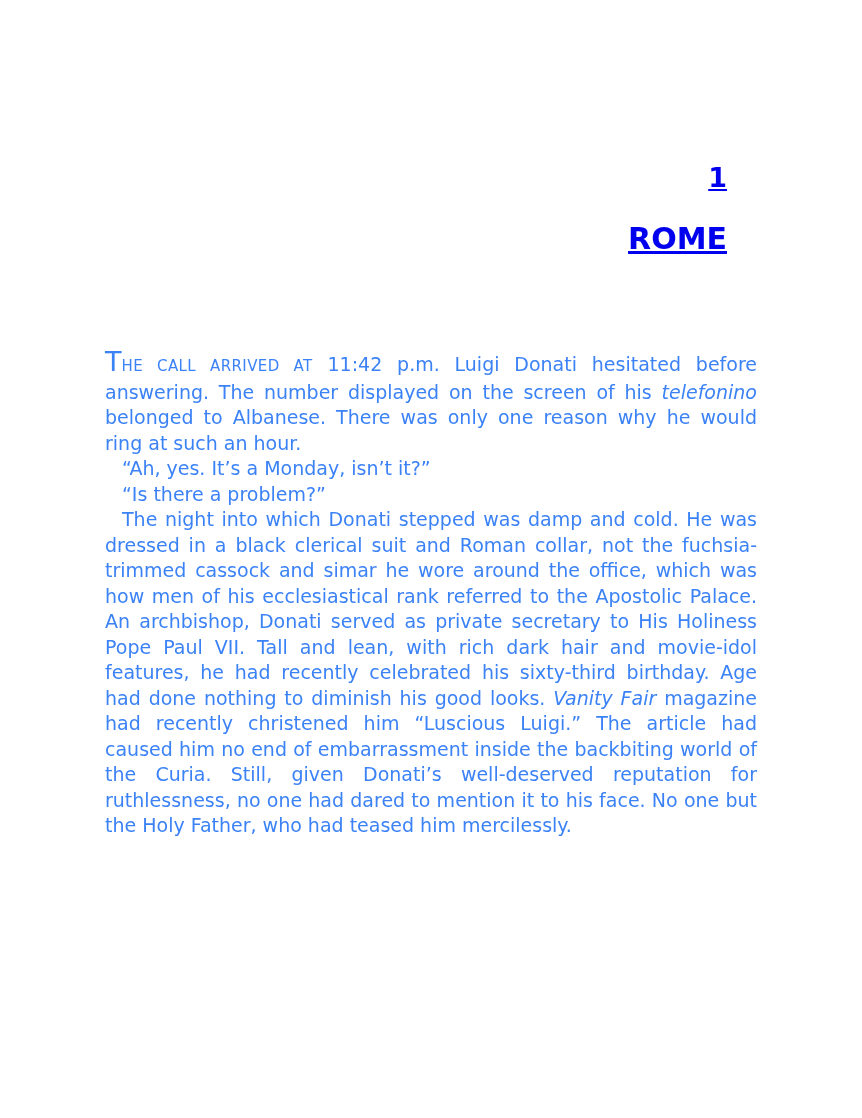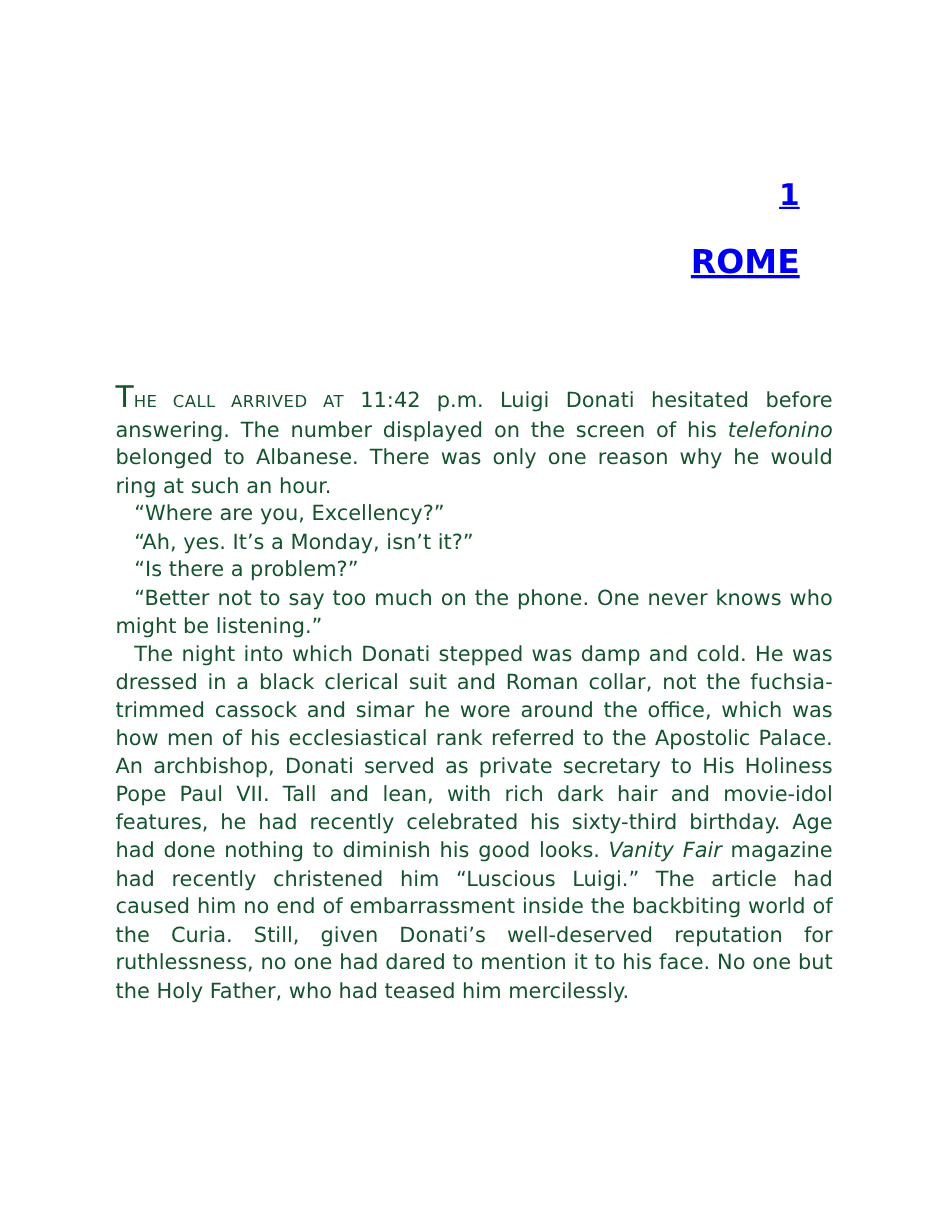--- a/index.html
+++ b/index.html
@@ -38,21 +38,21 @@
     cursor: pointer;
   }
   .body-text {
     position: absolute;
     top: 352px;
     left: 105px;
     width: 652px;
     font-size: 19px;
     line-height: 25.5px;
     text-align: justify;
-    color: #14532d;
+    color: #3b82f6;
   }
   .body-text p {
     margin: 0;
     padding: 0;
     text-indent: 17px;
   }
   .body-text p.opening {
     text-indent: 0;
   }
   .drop-cap {
@@ -77,22 +77,20 @@
   </div>
 
   <div class="chapter-title">
     <a>ROME</a>
   </div>
 
   <div class="body-text">
 
     <p class="opening"><span class="drop-cap">T</span><span class="small-caps">HE CALL ARRIVED AT</span><span> 11:42 p.m. Luigi Donati hesitated before answering. The number displayed on the screen of his </span><span class="ital">telefonino</span><span> belonged to Albanese. There was only one reason why he would ring at such an hour.</span></p>
 
-    <p>“Where are you, Excellency?”</p>
     <p>“Ah, yes. It’s a Monday, isn’t it?”</p>
     <p>“Is there a problem?”</p>
-    <p>“Better not to say too much on the phone. One never knows who might be listening.”</p>
 
     <p><span>The night into which Donati stepped was damp and cold. He was dressed in a black clerical suit and Roman collar, not the fuchsia-trimmed cassock and simar he wore around the office, which was how men of his ecclesiastical rank referred to the Apostolic Palace. An archbishop, Donati served as private secretary to His Holiness Pope Paul VII. Tall and lean, with rich dark hair and movie-idol features, he had recently celebrated his sixty-third birthday. Age had done nothing to diminish his good looks. </span><span class="ital">Vanity Fair</span><span> magazine had recently christened him “Luscious Luigi.” The article had caused him no end of embarrassment inside the backbiting world of the Curia. Still, given Donati’s well-deserved reputation for ruthlessness, no one had dared to mention it to his face. No one but the Holy Father, who had teased him mercilessly.</span></p>
 
   </div>
 
 </div>
 
 </body></html>

